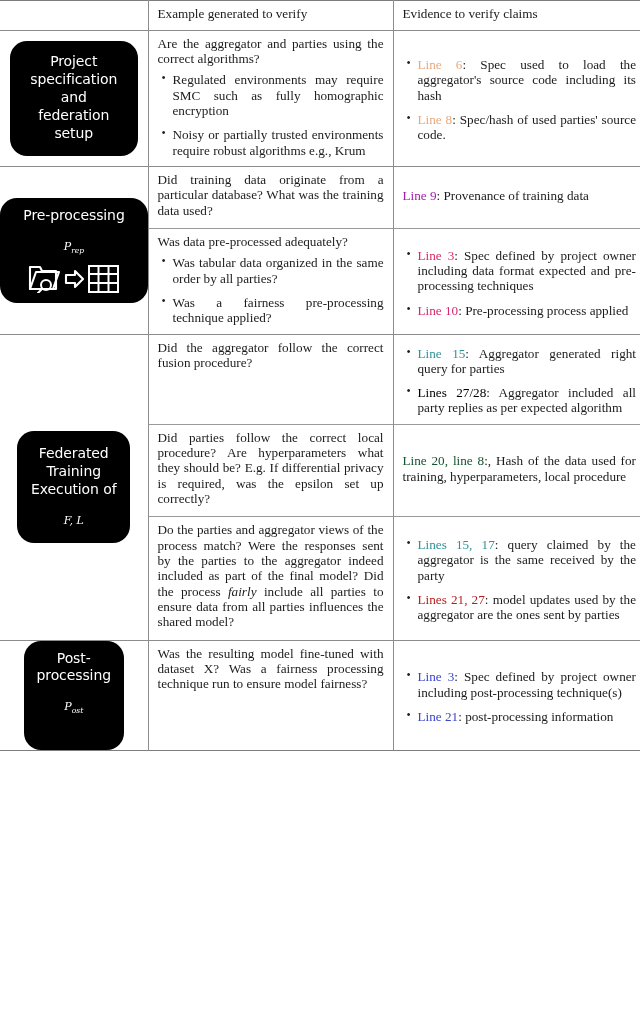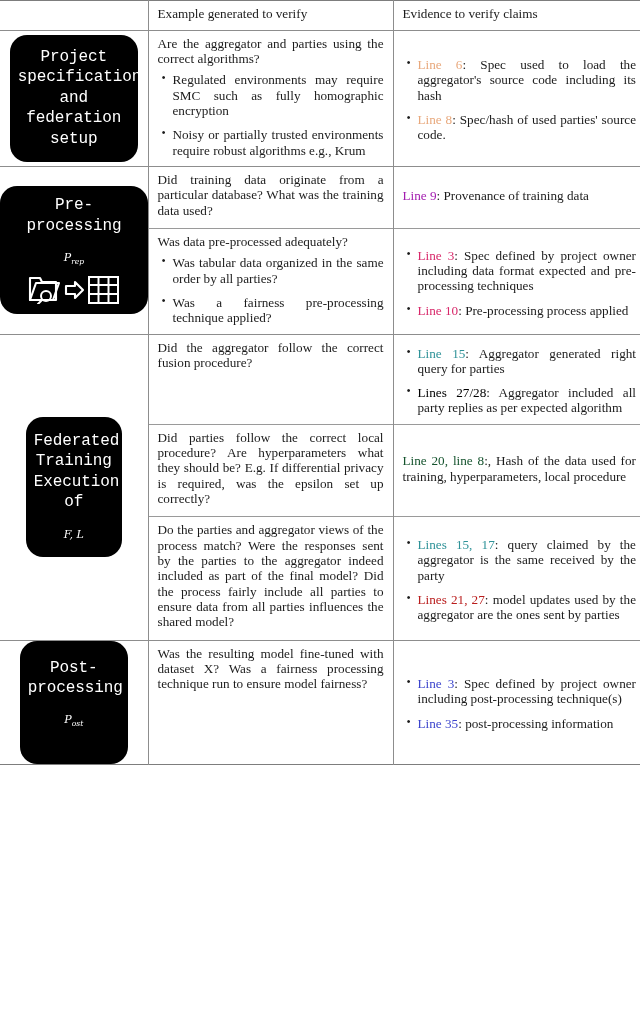--- a/index.html
+++ b/index.html
@@ -61,21 +61,21 @@
   }
 
   .qtext {
     font-size: 13.2px;
     line-height: 1.16;
     text-align: justify;
     text-justify: inter-word;
     hyphens: auto;
     margin: 0 0 2px 0;
   }
-  .qtext .it { }
+  .qtext .it { font-style: italic; }
 
   ul.bul {
     margin: 6px 0 0 0;
     padding: 0 0 0 15px;
     list-style: none;
   }
   ul.bul > li {
     position: relative;
     font-size: 13.2px;
     line-height: 1.16;
@@ -110,43 +110,42 @@
     display: inline-block;
     background: #000000;
     color: #ffffff;
     border-radius: 17px;
     font-family: "DejaVu Sans", "Liberation Sans", sans-serif;
     text-align: center;
     box-sizing: border-box;
   }
   .badge .btitle {
     display: block;
-    font-size: 16px;
+    font-size: 14px;
     line-height: 1.28;
     letter-spacing: -0.1px;
     white-space: pre-line;
-    font-family: Liberation Mono, monospace;
   }
   .badge .bmath {
     display: block;
     font-family: "DejaVu Serif", "Liberation Serif", serif;
     font-style: italic;
     font-size: 11px;
     line-height: 1.3;
     margin-top: 15px;
   }
   .badge .bmath sub {
     font-size: 7.6px;
     font-style: italic;
   }
 
   .badge-b1 { width: 128px; padding: 12px 8px 13px 8px; }
   .badge-b2 { width: 148px; padding: 9px 8px 10px 8px; }
-  .badge-b3 { width: 96px; padding: 14px 8px 15px 8px; }
-  .badge-b4 { width: 108px; padding: 17px 8px 34px 8px; }
+  .badge-b3 { width: 113px; padding: 14px 8px 15px 8px; }
+  .badge-b4 { width: 100px; padding: 9px 8px 34px 8px; }
 
   
   .picto {
     display: block;
     margin: 3px auto 0 auto;
   }
 
   
   .caption-strip {
     position: absolute;
@@ -314,21 +313,21 @@
         </div>
       </td>
 
       <td class="colB">
         <p class="qtext">Was the resulting model fine-tuned with dataset X? Was a fairness processing technique run to ensure model fairness?</p>
       </td>
 
       <td class="colC">
         <ul class="bul">
           <li><span class="lineref" style="color:#3b44cc">Line 3</span><span>: </span><span>Spec defined by project owner including post-processing technique(s)</span></li>
-          <li><span class="lineref" style="color:#3b44cc">Line 35</span><span>: </span><span>post-processing information</span></li>
+          <li><span class="lineref" style="color:#3b44cc">Line 21</span><span>: </span><span>post-processing information</span></li>
         </ul>
       </td>
     </tr>
 
   </tbody>
     </table>
 
   <div class="caption-strip">
     <div class="cap-inner">&nbsp;</div>
   </div>

